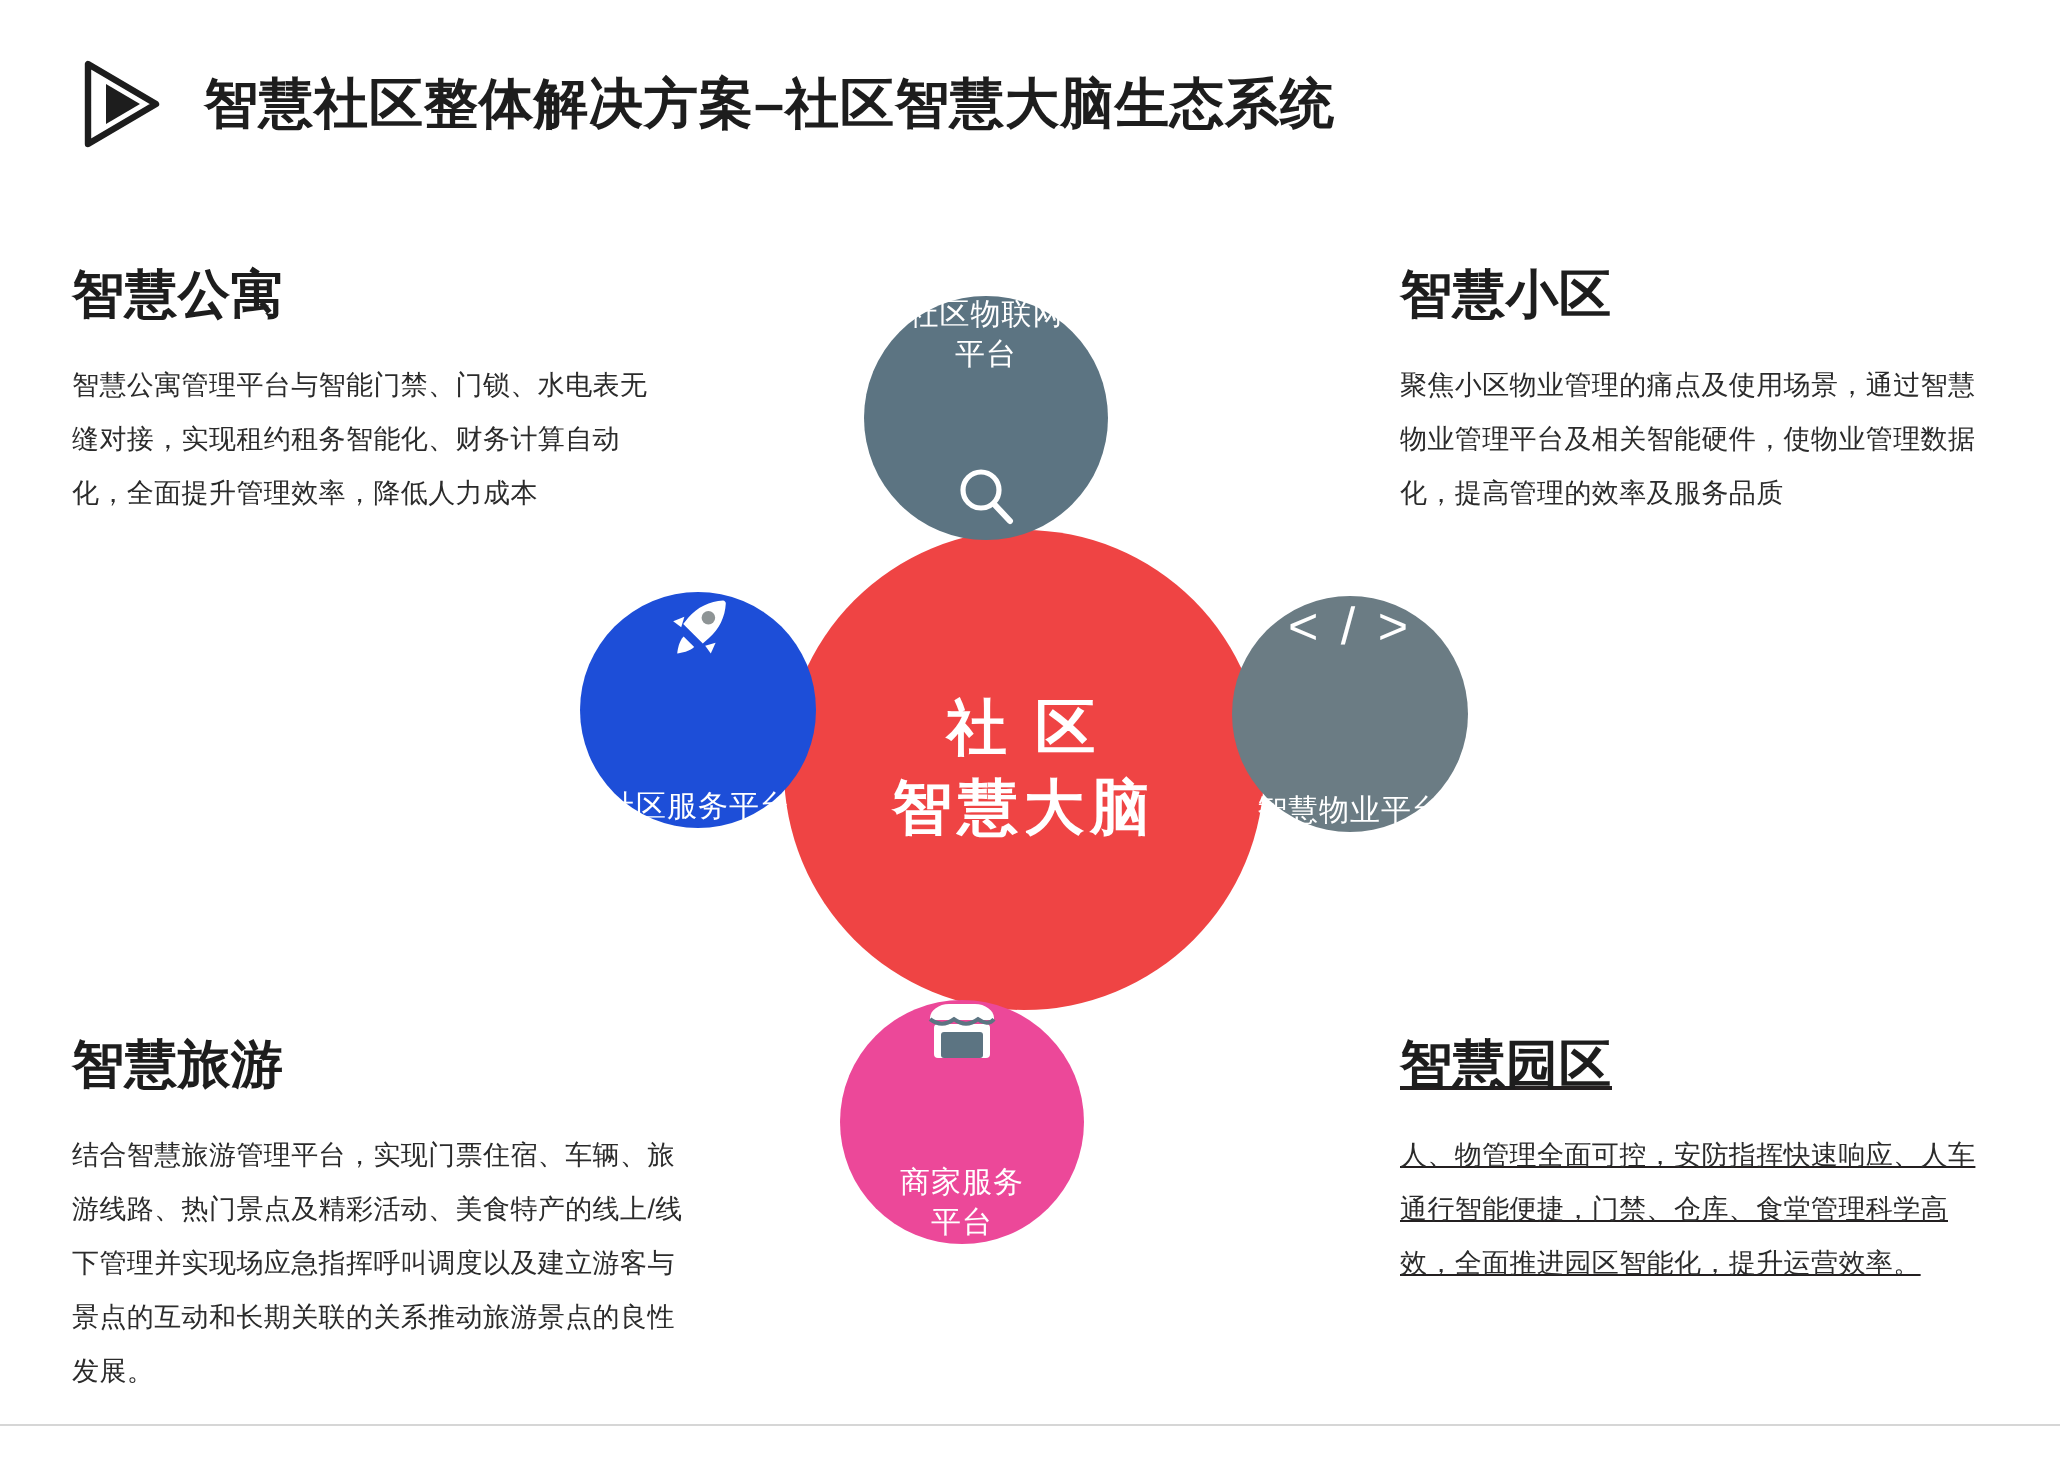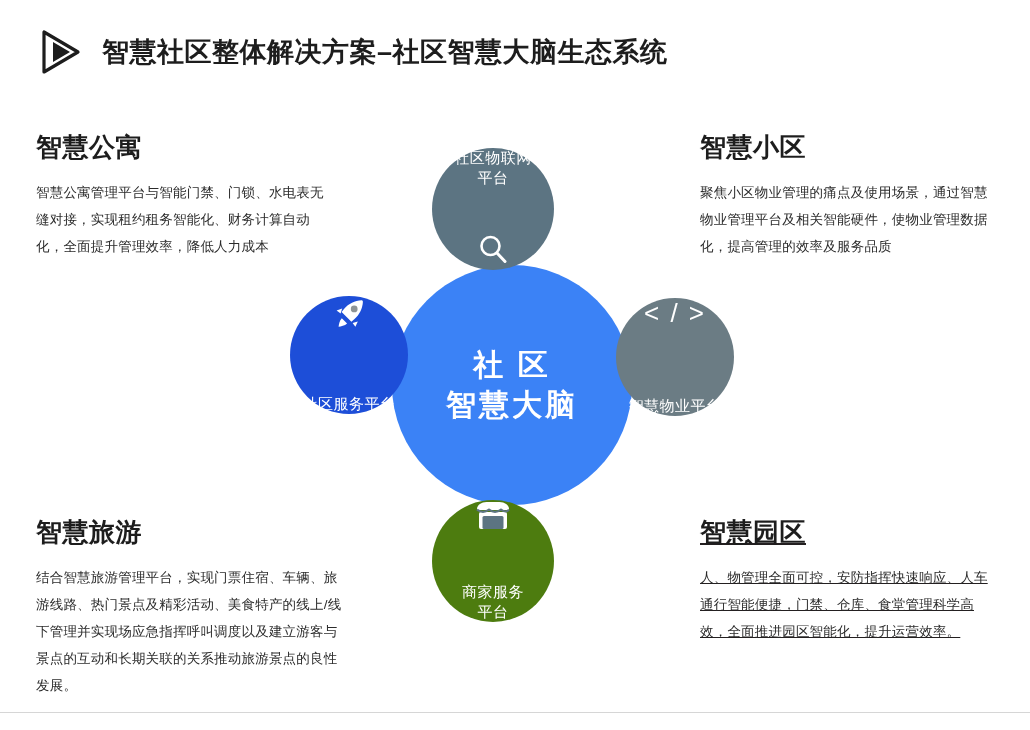--- a/index.html
+++ b/index.html
@@ -74,21 +74,21 @@
     height: 520px;
   }
 
   .core {
     position: absolute;
     left: 112px;
     top: 135px;
     width: 240px;
     height: 240px;
     border-radius: 50%;
-    background: #3b82f6;
+    background: #ef4444;
     display: flex;
     flex-direction: column;
     align-items: center;
     justify-content: center;
     color: #ffffff;
   }
   .core-line {
     font-size: 30px;
     font-weight: bold;
     line-height: 1.35;
@@ -139,23 +139,23 @@
   }
   #node-property .node-icon { margin-bottom: 2px; }
   .code-glyph {
     font-size: 26px;
     letter-spacing: 2px;
     font-family: "Liberation Sans", sans-serif;
   }
 
   
   #node-merchant {
-    left: 152px; top: 370px;
+    left: 140px; top: 370px;
     width: 122px; height: 122px;
-    background: #4d7c0f;
+    background: #ec4899;
   }
   #node-merchant .node-icon { margin-bottom: 6px; }
 
   
   .bottom-rule {
     position: absolute;
     left: 0;
     top: 712px;
     width: 1030px;
     height: 1px;

